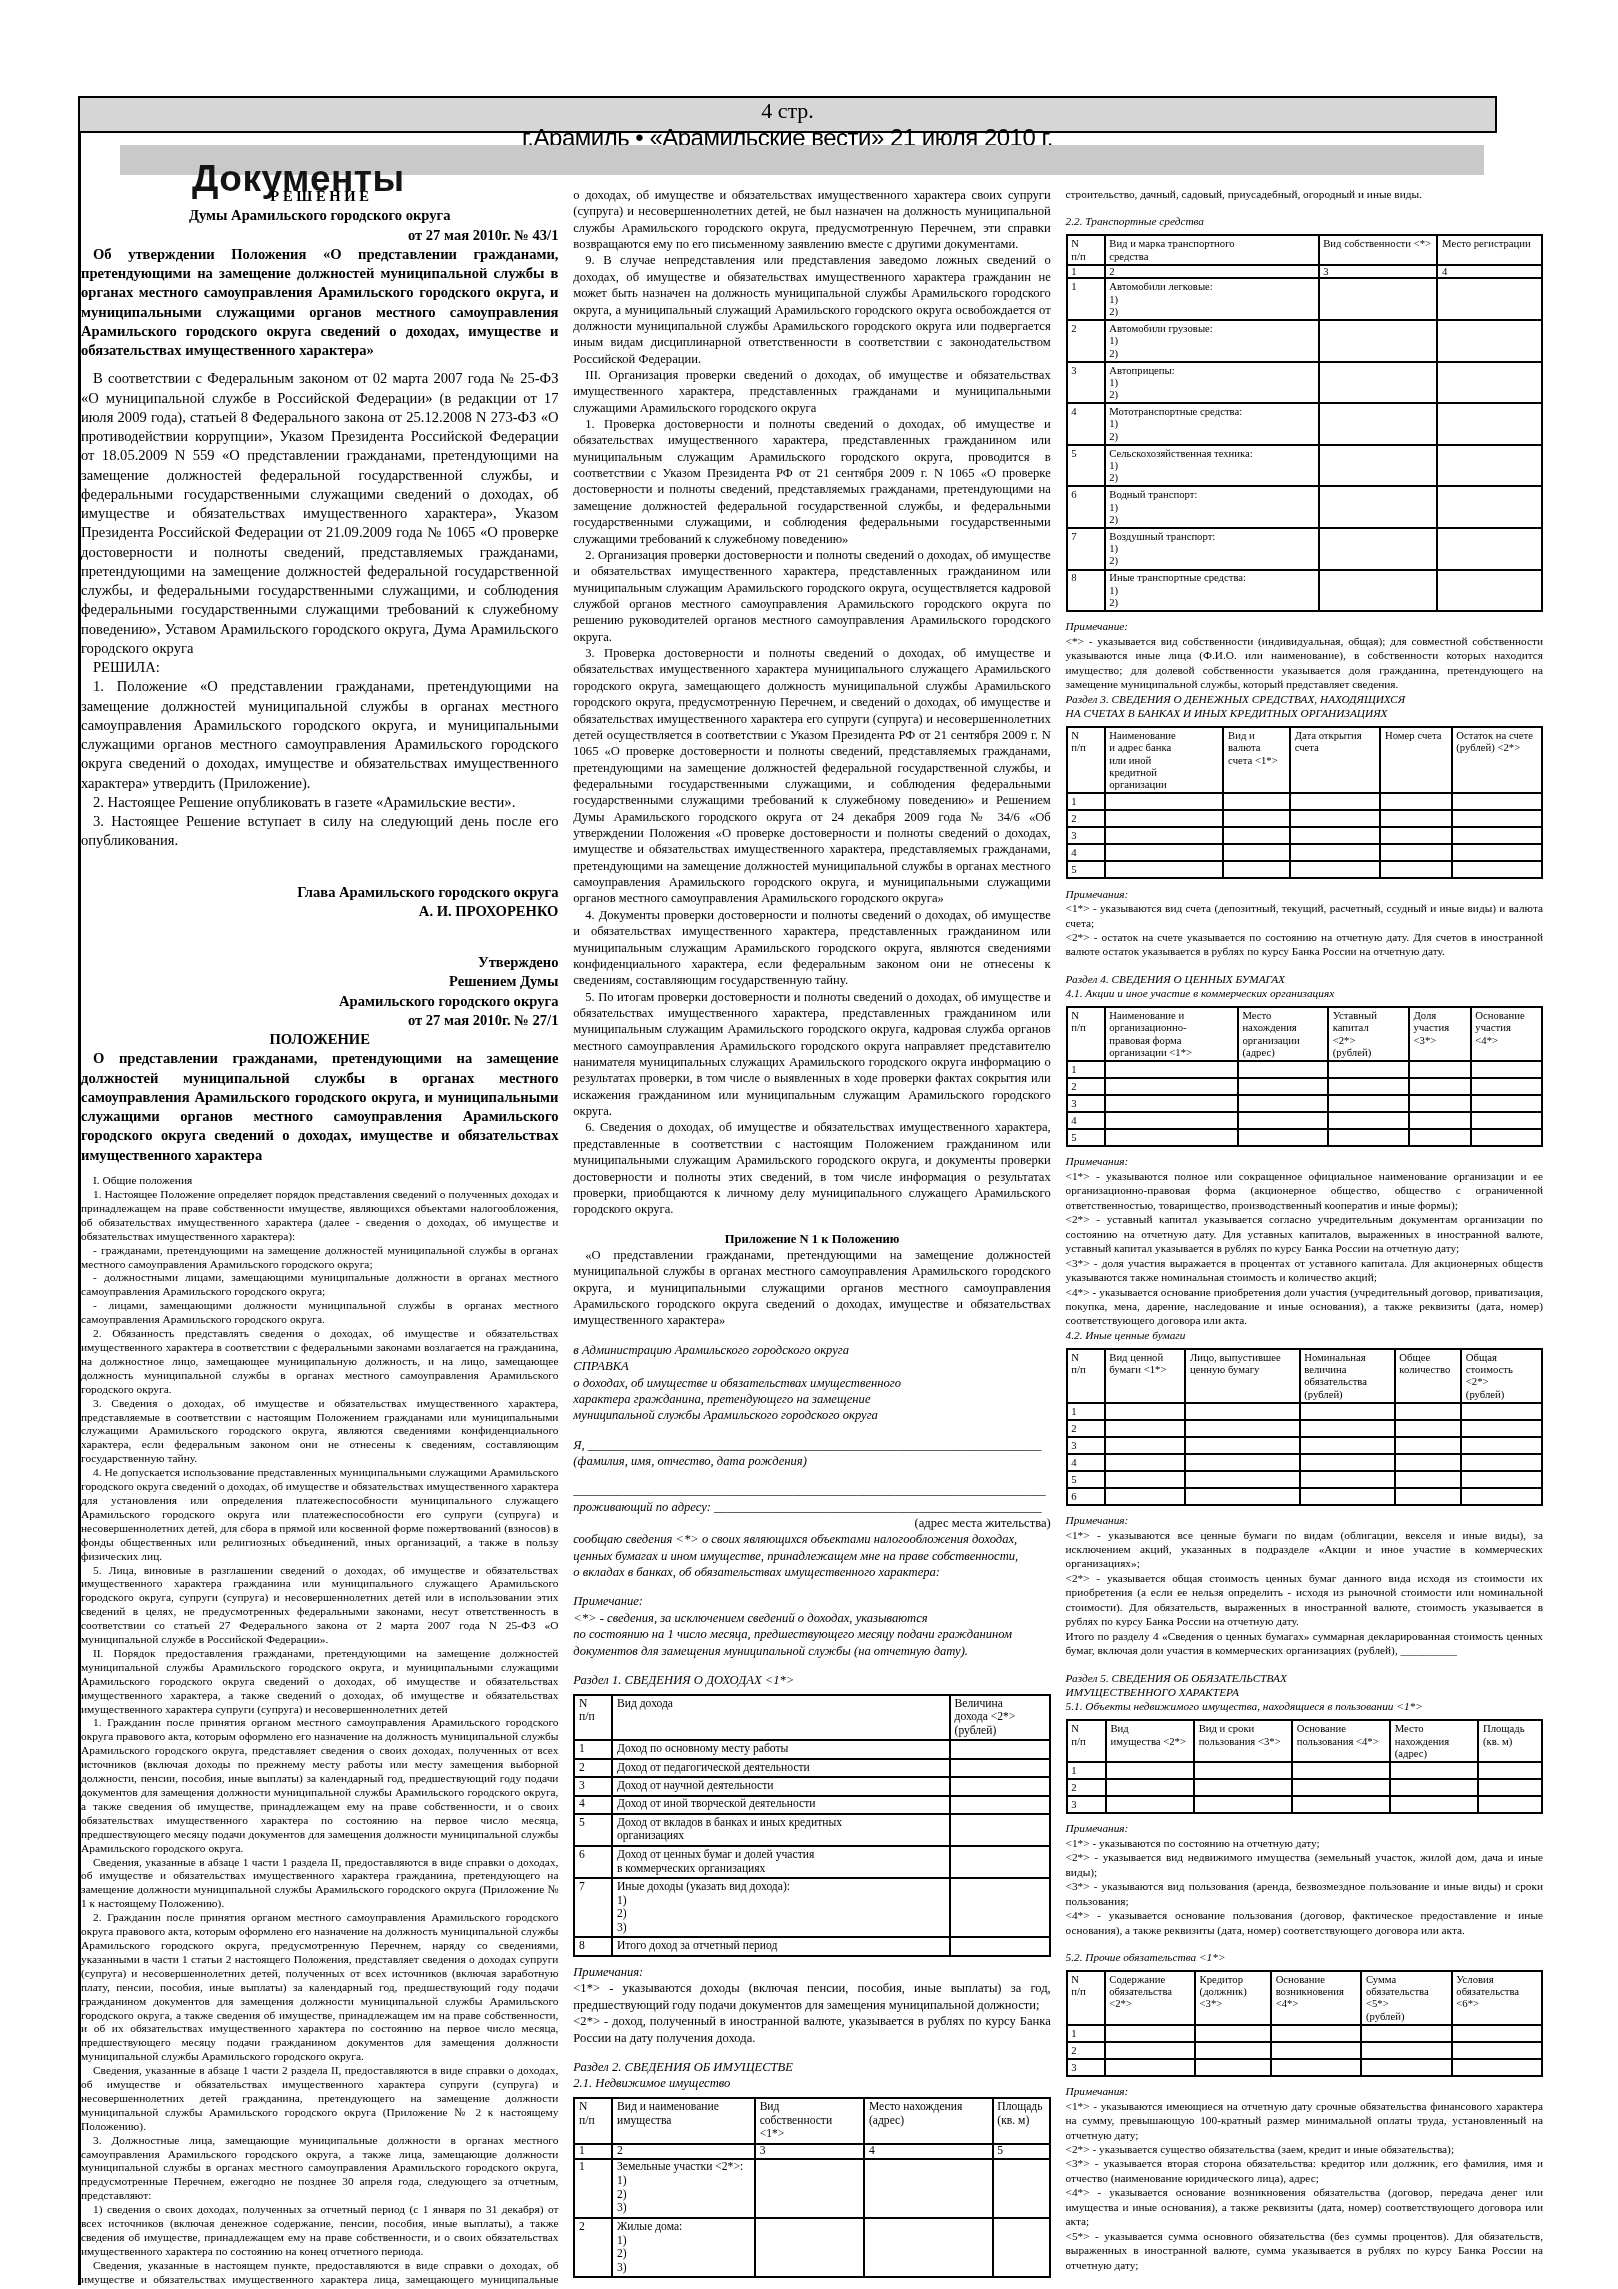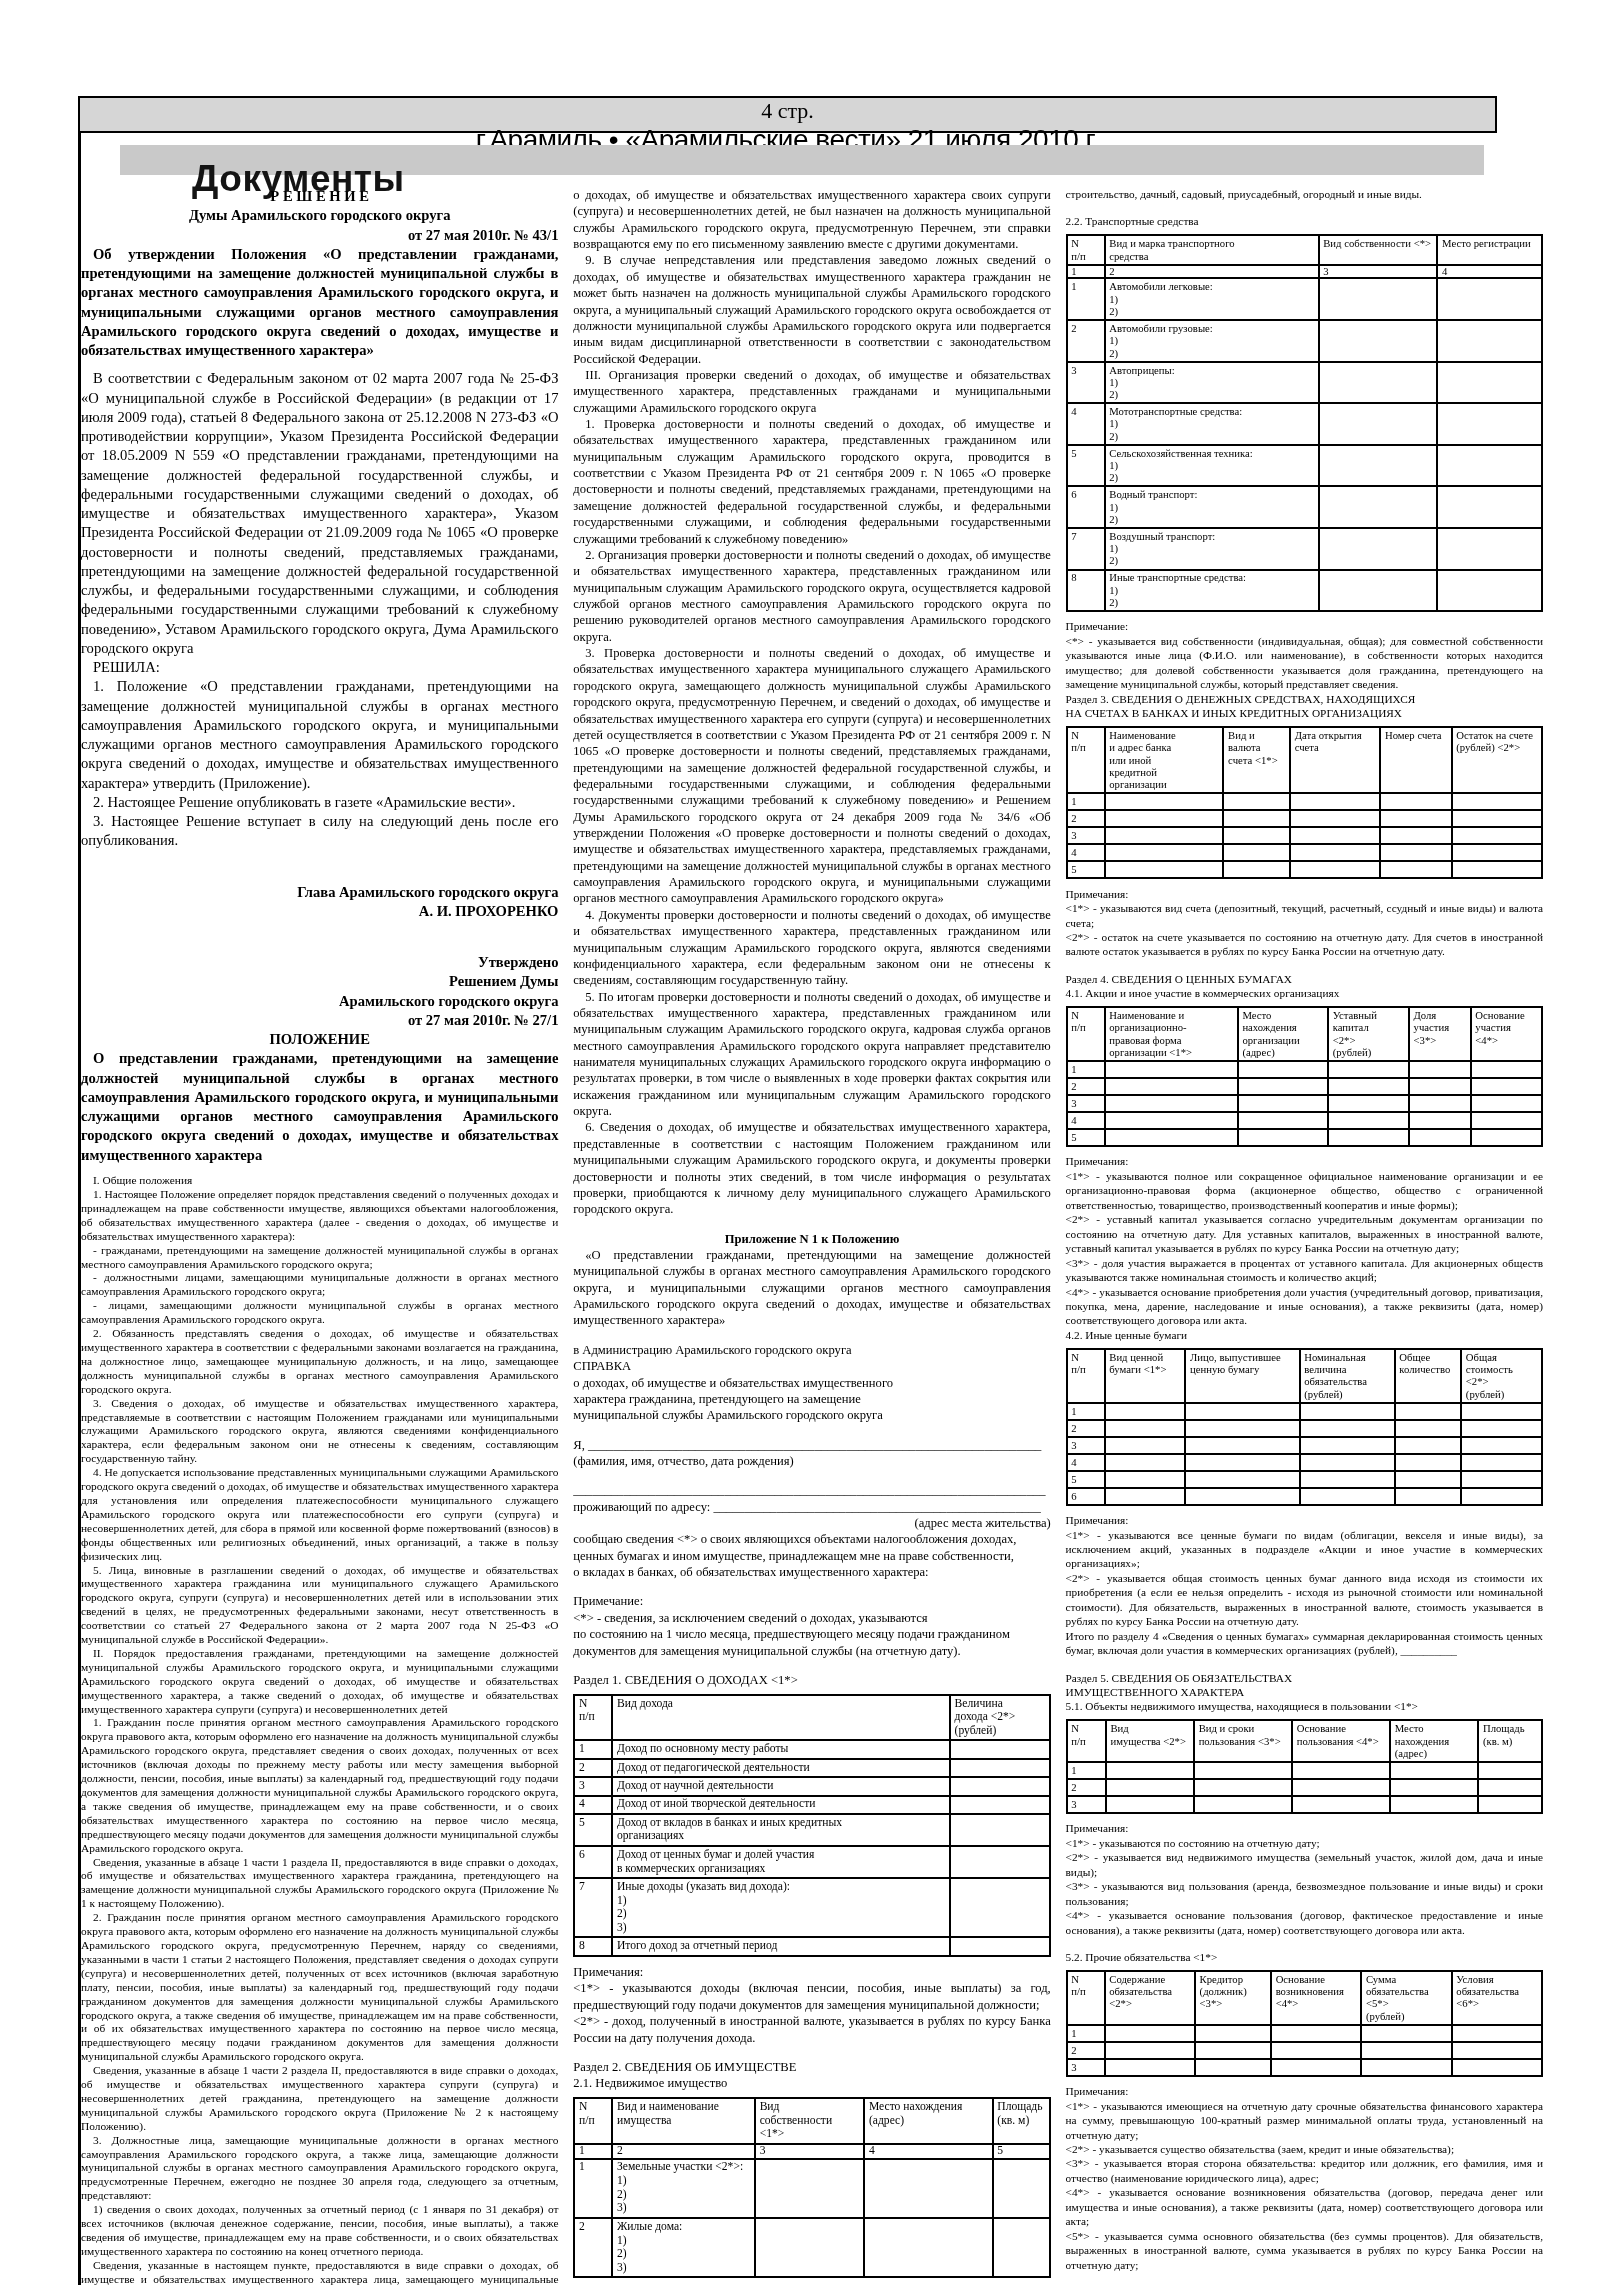--- a/index.html
+++ b/index.html
@@ -3,33 +3,33 @@
 <meta charset="utf-8">
 <style>
   html,body{margin:0;padding:0;background:#ffffff;}
   .page{position:relative;width:1619px;height:2290px;background:#ffffff;overflow:hidden;
         font-family:"Liberation Serif",serif;color:#000;}
   .left-rule{position:absolute;left:78px;top:96px;width:2.8px;height:2189px;background:#000;}
   .masthead{position:absolute;left:78px;top:96px;width:1419px;height:37px;background:#d6d6d6;
         border:2.8px solid #000;box-sizing:border-box;display:flex;align-items:center;
         justify-content:space-between;padding:0 11px;flex-direction:column;}
   .masthead .pg{font-family:"Liberation Serif",serif;font-size:22px;}
-  .masthead .np{font-family:"Liberation Sans",sans-serif;font-size:28px;letter-spacing:-0.5px;}
+  .masthead .np{font-family:"Liberation Sans",sans-serif;font-size:24px;letter-spacing:-0.5px;}
   .band{position:absolute;left:120px;top:145px;width:1364px;height:30px;background:#c9c9c9;}
   .band .ttl{position:absolute;left:72px;top:-7.4px;font-family:"Liberation Sans",sans-serif;
         font-weight:bold;font-size:37px;color:#141414;letter-spacing:0.5px;margin-top:20px;}
   .cols{position:absolute;left:81px;top:187px;width:1462px;display:flex;gap:14.8px;align-items:flex-start;}
   .colmn{flex:1 1 0;min-width:0;}
   .c1{font-size:11.4px;line-height:1.22;}
   .c2{font-size:12.6px;line-height:1.3;}
   .c3{font-size:11.3px;line-height:1.28;}
   .blk{margin:0;}
   .p{text-align:justify;text-indent:12px;}
   .p0{text-align:justify;}
-  .pl{white-space:pre-line;}
+  .pl{white-space:pre-line;font-style:italic;}
   .r{text-align:right;}
   .h{text-align:center;font-weight:bold;}
   .rb{text-align:right;font-weight:bold;white-space:pre-line;}
   .jb{text-align:justify;font-weight:bold;text-indent:12px;}
   .lg{font-size:14.6px;line-height:1.32;}
   .mt{margin-top:32px;}
   .mb{margin-bottom:9.2px;}
   .gap{margin-top:13px;}
   .dtab{width:100%;border-collapse:collapse;table-layout:fixed;margin:5.5px 0 7.4px;
         font-size:11.6px;line-height:1.18;}

